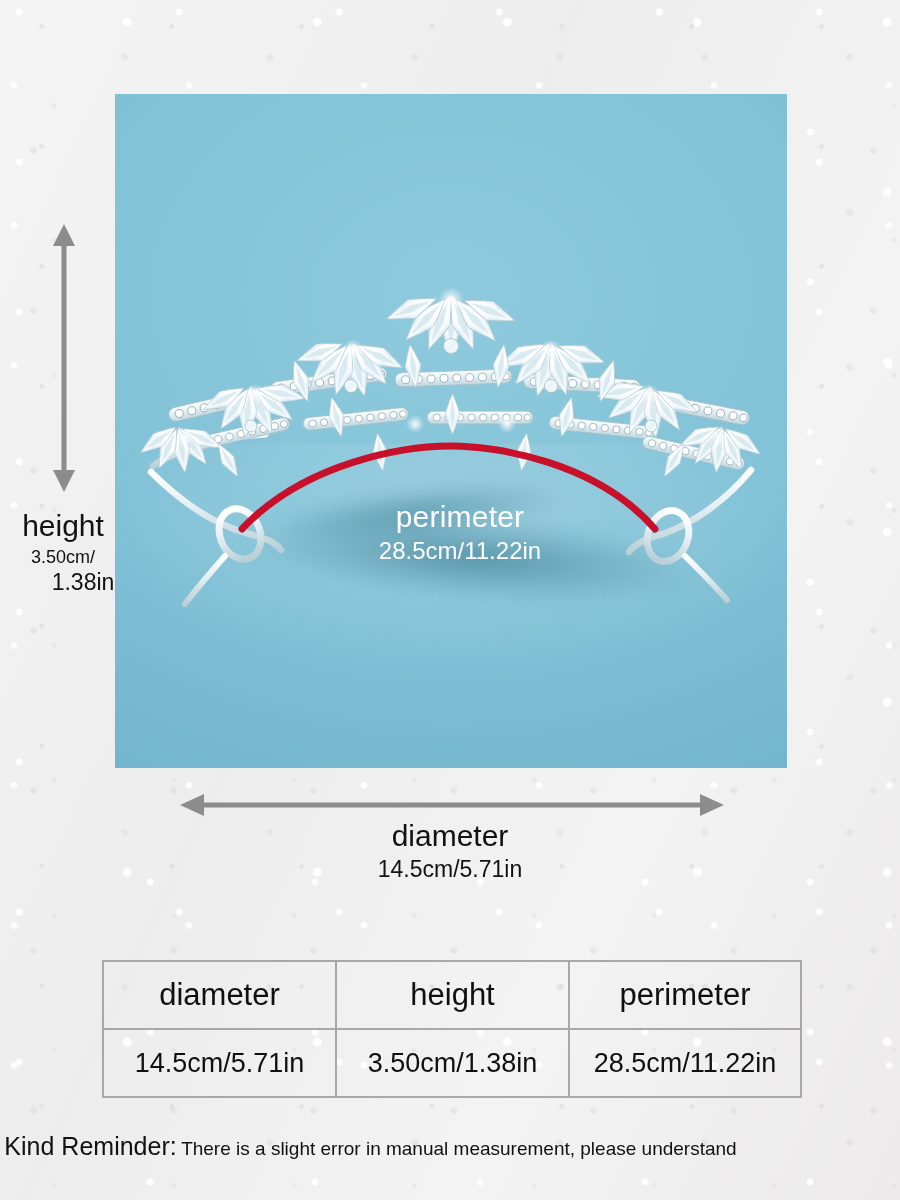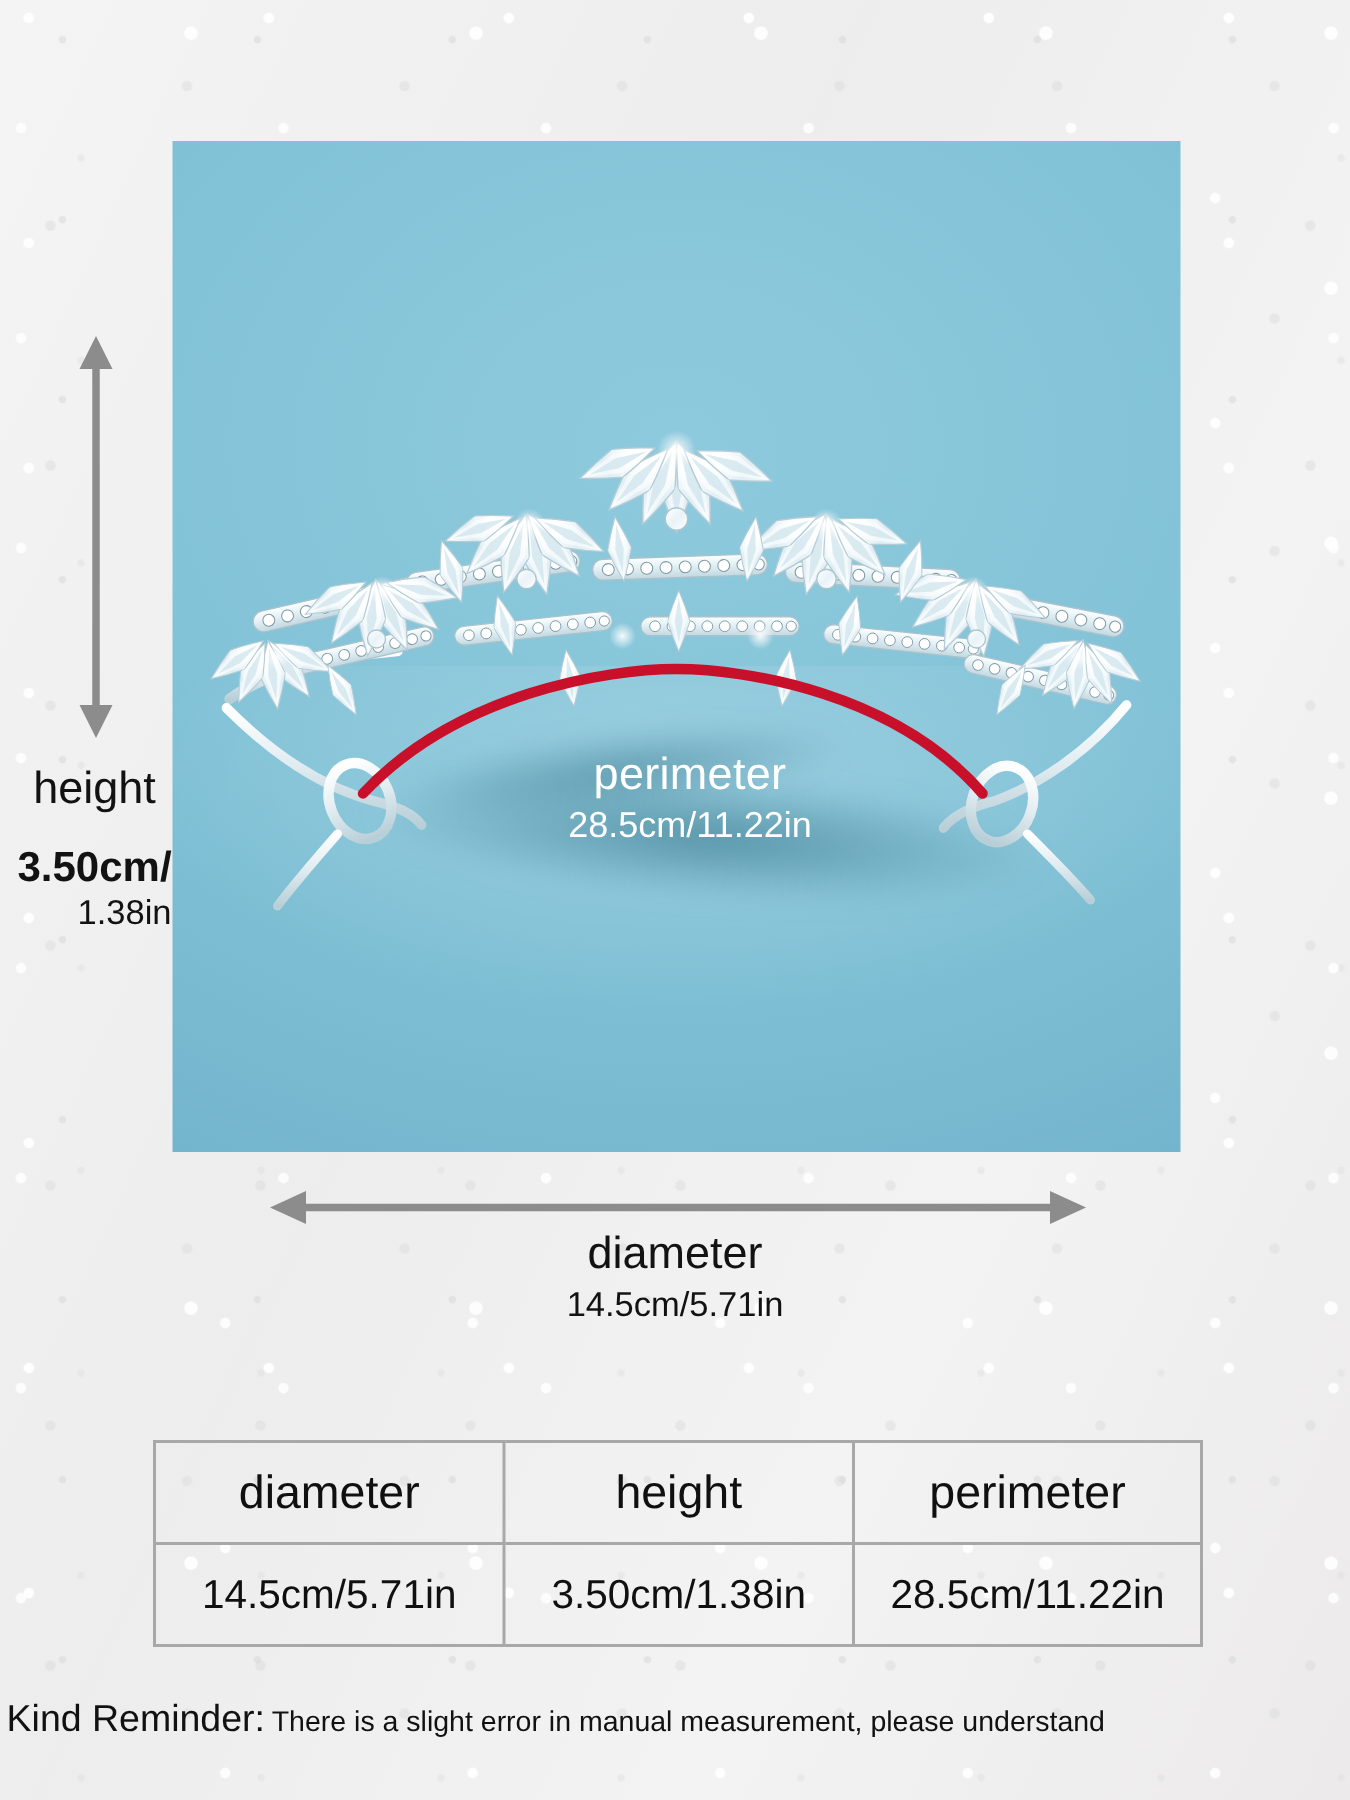--- a/index.html
+++ b/index.html
@@ -128,23 +128,22 @@
     top: 508px;
     width: 126px;
     text-align: center;
     color: #121212;
     line-height: 1.2;
   }
   #height-caption .hc-title {
     font-size: 30px;
   }
   #height-caption .hc-value {
-    font-size: 28px;
-    margin-top: 17px;
-    font-weight: bold;
+    font-size: 18px;
+    margin-top: 3px;
   }
   #height-caption .hc-value2 {
     font-size: 23px;
     margin-left: 40px;
   }
 
   
   #diameter-arrow {
     position: absolute;
     left: 178px;

